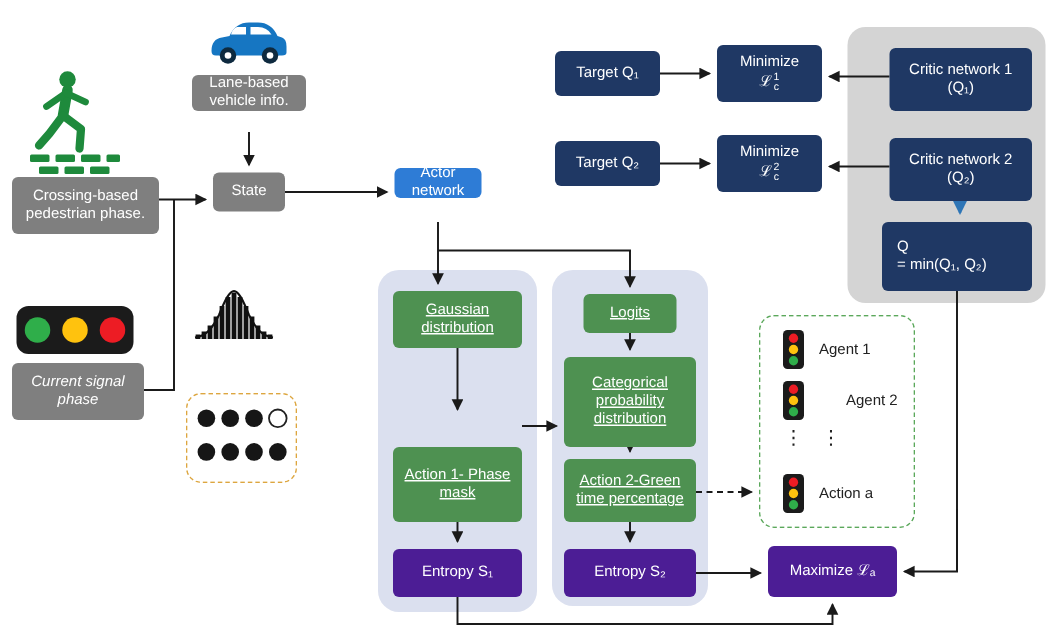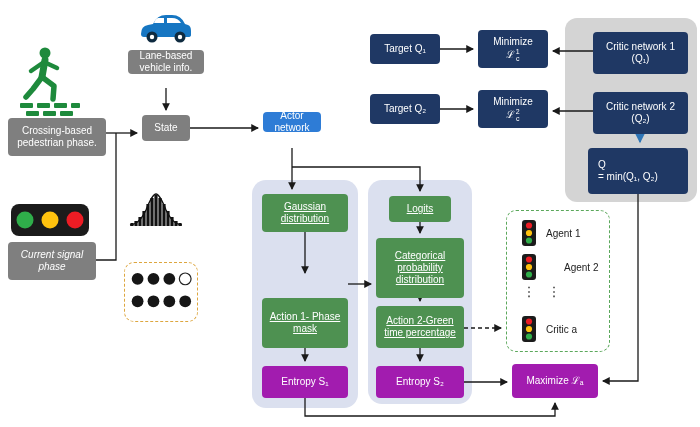--- a/index.html
+++ b/index.html
@@ -10,21 +10,21 @@
   #container-critic { left:565px; top:18px; width:132px; height:184px; background:#D4D4D4; border-radius:12px; }
   #container-b1 { left:252px; top:180px; width:106px; height:228px; background:#DBE0EF; border-radius:14px; }
   #container-b2 { left:368px; top:180px; width:104px; height:224px; background:#DBE0EF; border-radius:14px; }
   #container-agents { left:506px; top:210px; width:104px; height:142px; border:1.6px dashed #5BA85B; border-radius:10px; background:#fff; }
 
   .box { position:absolute; z-index:2; display:flex; align-items:center; justify-content:center;
          text-align:center; color:#fff; font-size:10px; line-height:1.2; border-radius:4px; padding:2px 5px; }
   .gray  { background:#7F7F7F; }
   .navy  { background:#1F3864; }
   .green { background:#4E9151;text-decoration:underline; }
-  .red   { background:#a21caf; }
+  .red   { background:#4c1d95; }
   .blue  { background:#2E7CD6; }
 
   #box-vehicle   { left:128px; top:50px;  width:76px;  height:24px; }
   #box-ped       { left:8px;   top:118px; width:98px;  height:38px; }
   #box-signal    { left:8px;   top:242px; width:88px;  height:38px;font-style:italic; }
   #box-state     { left:142px; top:115px; width:48px;  height:26px; }
   #box-actor     { left:263px; top:112px; width:58px;  height:20px; }
   #box-target1   { left:370px; top:34px;  width:70px;  height:30px; }
   #box-min1      { left:478px; top:30px;  width:70px;  height:38px; }
   #box-critic1   { left:593px; top:32px;  width:95px;  height:42px; }
@@ -284,16 +284,16 @@
     <span class="vd">⋮</span>
     <span class="vd">⋮</span>
   </div>
   <div class="agent-row" id="agent-row-n">
     <svg width="16" height="28" viewBox="0 0 16 28">
       <rect x="1" y="1" width="14" height="26" rx="3" fill="#1b1b1b"></rect>
       <circle cx="8" cy="6.5" r="3.1" fill="#ED1C24"></circle>
         <circle cx="8" cy="14" r="3.1" fill="#FFC20E"></circle>
         <circle cx="8" cy="21.5" r="3.1" fill="#2FAE4A"></circle>
     </svg>
-    <span>Critic a</span>
+    <span>Action a</span>
   </div>
 
 </div>
 
 </body></html>

